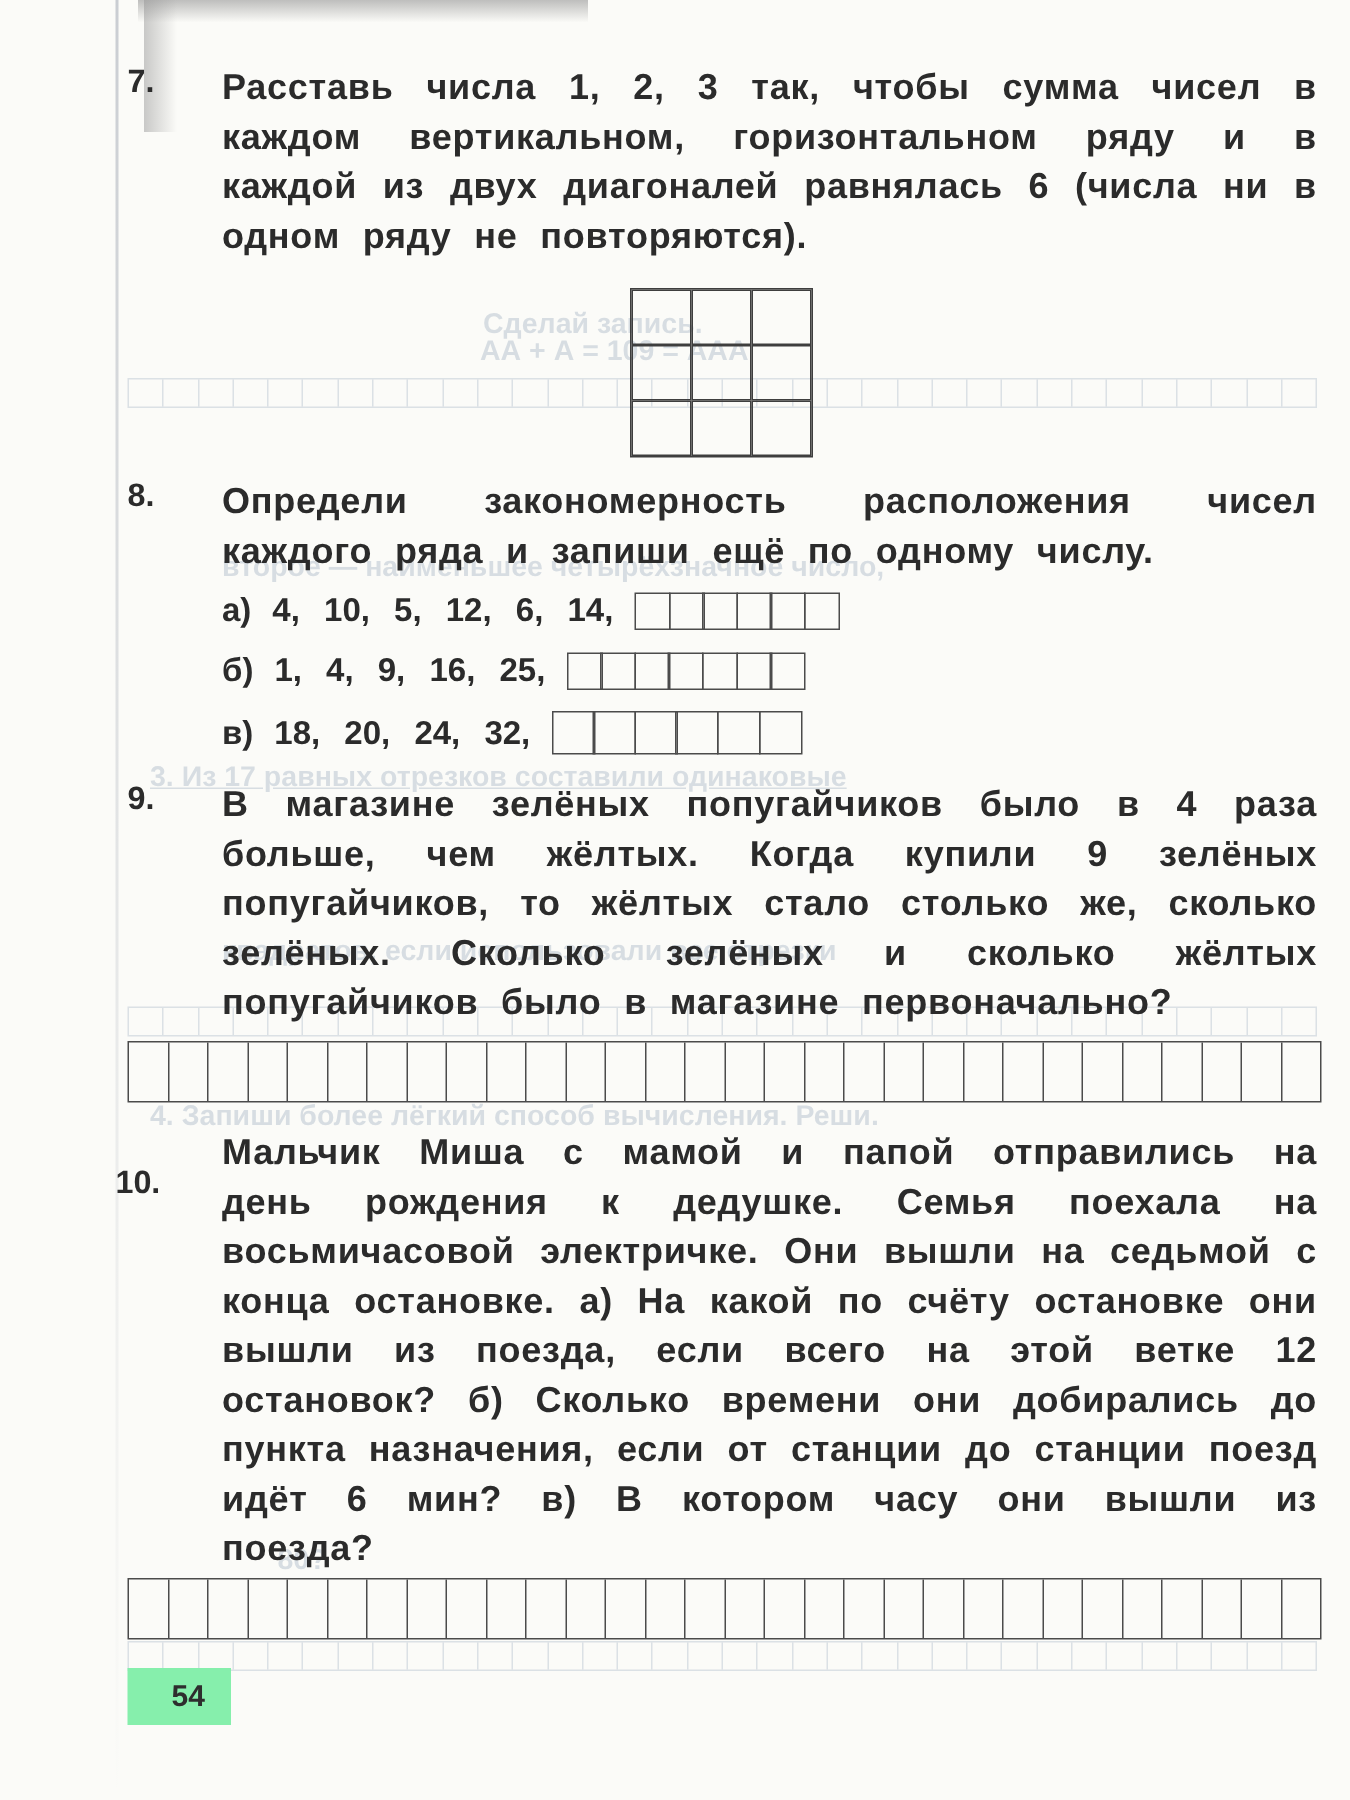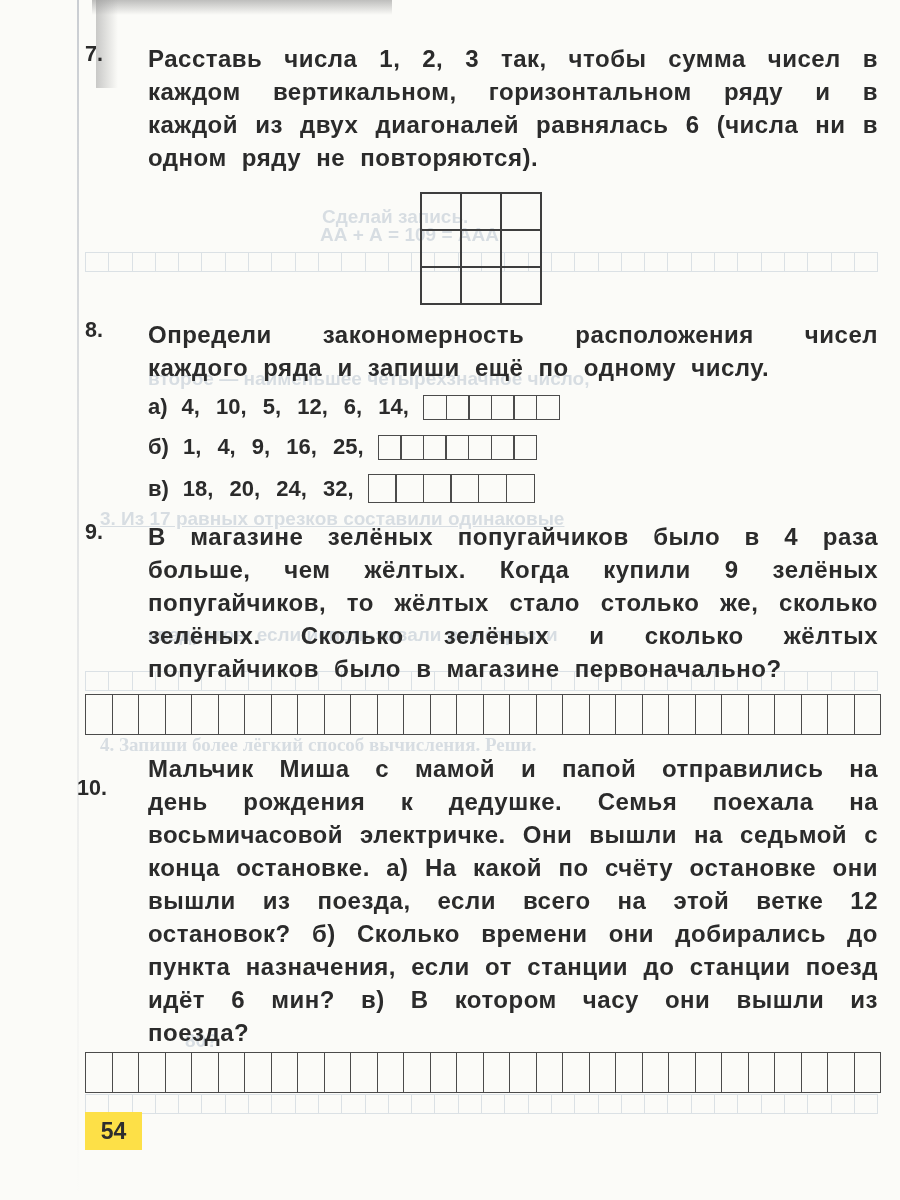--- a/index.html
+++ b/index.html
@@ -62,38 +62,38 @@
   .ghost-strip { position:absolute; left:85px; width:793px; height:20px;
     display:flex; border:1px solid rgba(125,146,171,0.5); opacity:0.5; box-sizing:border-box; }
   .ghost-strip .cell { flex:1; border-left:1px solid rgba(125,146,171,0.5); }
   .ghost-strip .cell:first-child { border-left:none; }
   #gs1 { top:252px; }
   #gs2 { top:671px; }
   #gs3 { top:1094px; }
 
   
   .page-num { position:absolute; left:85px; top:1112px; width:57px; height:38px;
-    background:#fde047; color:#2e2e2e; font-size:23px;
-    display:flex; align-items:center; justify-content:center; }
+    background:#86efac; color:#2e2e2e; font-size:20px;
+    display:flex; align-items:center; justify-content:center;padding-left:12px; }
 </style>
 </head>
 <body>
 
 <div class="page">
 
   <div class="top-shadow"></div>
   <div class="corner-shadow"></div>
   <div class="left-line"></div>
 
   <span class="ghost" style="left:320px; top:176px;margin-top:48px;">АА + А = 109 = ААА</span>
   <span class="ghost" style="left:322px; top:206px;">Сделай запись.</span>
   <span class="ghost" style="left:148px; top:368px;">второе — наименьшее четырёхзначное число,</span>
   <span class="ghost" style="left:100px; top:508px;text-decoration:underline;">3.  Из 17 равных отрезков составили одинаковые</span>
   <span class="ghost" style="left:148px; top:624px;">квадратов, если использовали все отрезки</span>
-  <span class="ghost" style="left:100px; top:734px;font-family:Liberation Serif, serif;">4.  Запиши более лёгкий способ вычисления. Реши.</span>
+  <span class="ghost" style="left:100px; top:734px;">4.  Запиши более лёгкий способ вычисления. Реши.</span>
   <span class="ghost" style="left:185px; top:1030px;">80?</span>
 
   <div class="ghost-strip" id="gs1">
       <div class="cell"></div>
       <div class="cell"></div>
       <div class="cell"></div>
       <div class="cell"></div>
       <div class="cell"></div>
       <div class="cell"></div>
       <div class="cell"></div>

